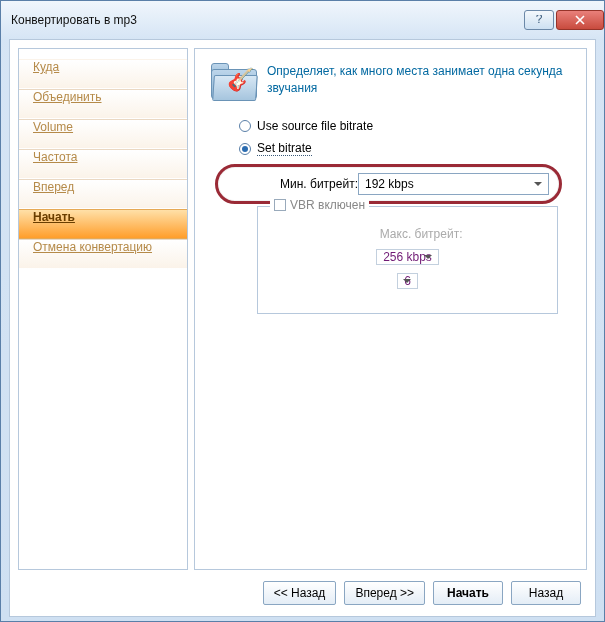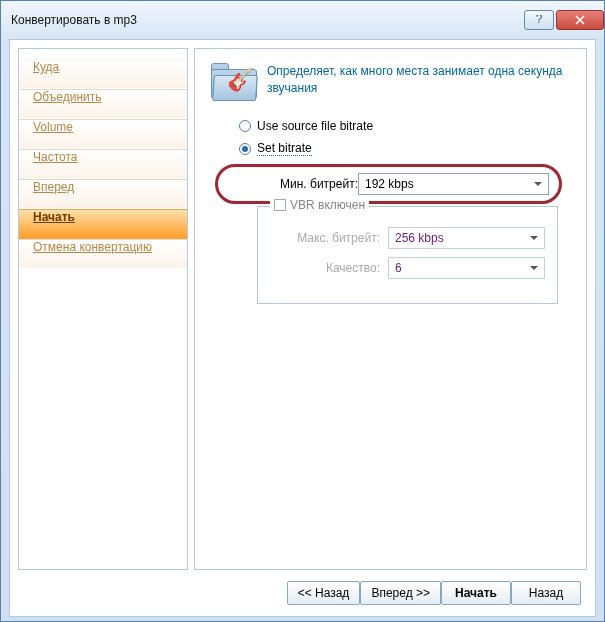--- a/index.html
+++ b/index.html
@@ -38,25 +38,25 @@
 .dotted { border-bottom: 1px dotted #3a5a7a; }
 
 .highlight-oval { margin: 6px 8px 2px 4px; border: 3px solid #9a2a36; border-radius: 22px; padding: 6px 10px; display: flex; align-items: center; box-shadow: 0 0 0 1px rgba(0,0,0,0.05) inset; }
 .hl-label { width: 130px; text-align: right; flex-shrink: 0; }
 .select { flex: 1; height: 22px; border: 1px solid #8aa6c2; background: #fff; display: flex; align-items: center; padding: 0 6px; position: relative; }
 .select .arrow { position: absolute; right: 6px; top: 50%; transform: translateY(-50%); width: 0; height: 0; border-left: 4px solid transparent; border-right: 4px solid transparent; border-top: 4px solid #555; }
 
 .group { margin: 0 12px 0 46px; border: 1px solid #b6c8dc; padding: 12px 12px 16px 12px; position: relative; }
 .group .legend { position: absolute; top: -9px; left: 12px; background: #fff; padding: 0 4px; display: flex; align-items: center; gap: 4px; color: #888; }
 .checkbox { width: 12px; height: 12px; border: 1px solid #9ab; background: #fff; flex-shrink: 0; }
-.grow { display: flex; align-items: center; gap: 8px; margin: 8px 0; }
+.grow { display: flex; align-items: center; gap: 8px; margin: 8px 0; flex-direction: column; }
 .grow .lbl { width: 110px; text-align: right; color: #aaa; flex-shrink: 0; }
 .grow .select { color: #701a75; border-color: #c3d0de; }
 
-.footer { height: 40px; display: flex; align-items: center; justify-content: flex-end; padding-right: 6px; padding-top: 6px; }
+.footer { height: 40px; display: flex; align-items: center; justify-content: flex-end; gap: 8px; padding-right: 6px; padding-top: 6px; }
 .btn { min-width: 70px; height: 24px; padding: 0 10px; border: 1px solid #8aa6c2; background: linear-gradient(#fff, #e4edf6); display: flex; align-items: center; justify-content: center; cursor: pointer; border-radius: 2px; }
 .btn.primary { font-weight: bold; }
 </style>
 </head>
 <body>
 
 <div class="window">
 
   <div class="titlebar">
     <span class="title">Конвертировать в mp3</span>
@@ -135,21 +135,20 @@
             <span>VBR включен</span>
           </div>
           <div class="grow">
             <span class="lbl">Макс. битрейт:</span>
             <div class="select">
               <span>256 kbps</span>
               <span class="arrow"></span>
             </div>
           </div>
           <div class="grow">
-            <span class="lbl">Качество:</span>
             <div class="select">
               <span>6</span>
               <span class="arrow"></span>
             </div>
           </div>
         </div>
 
       </div>
     </div>
 

